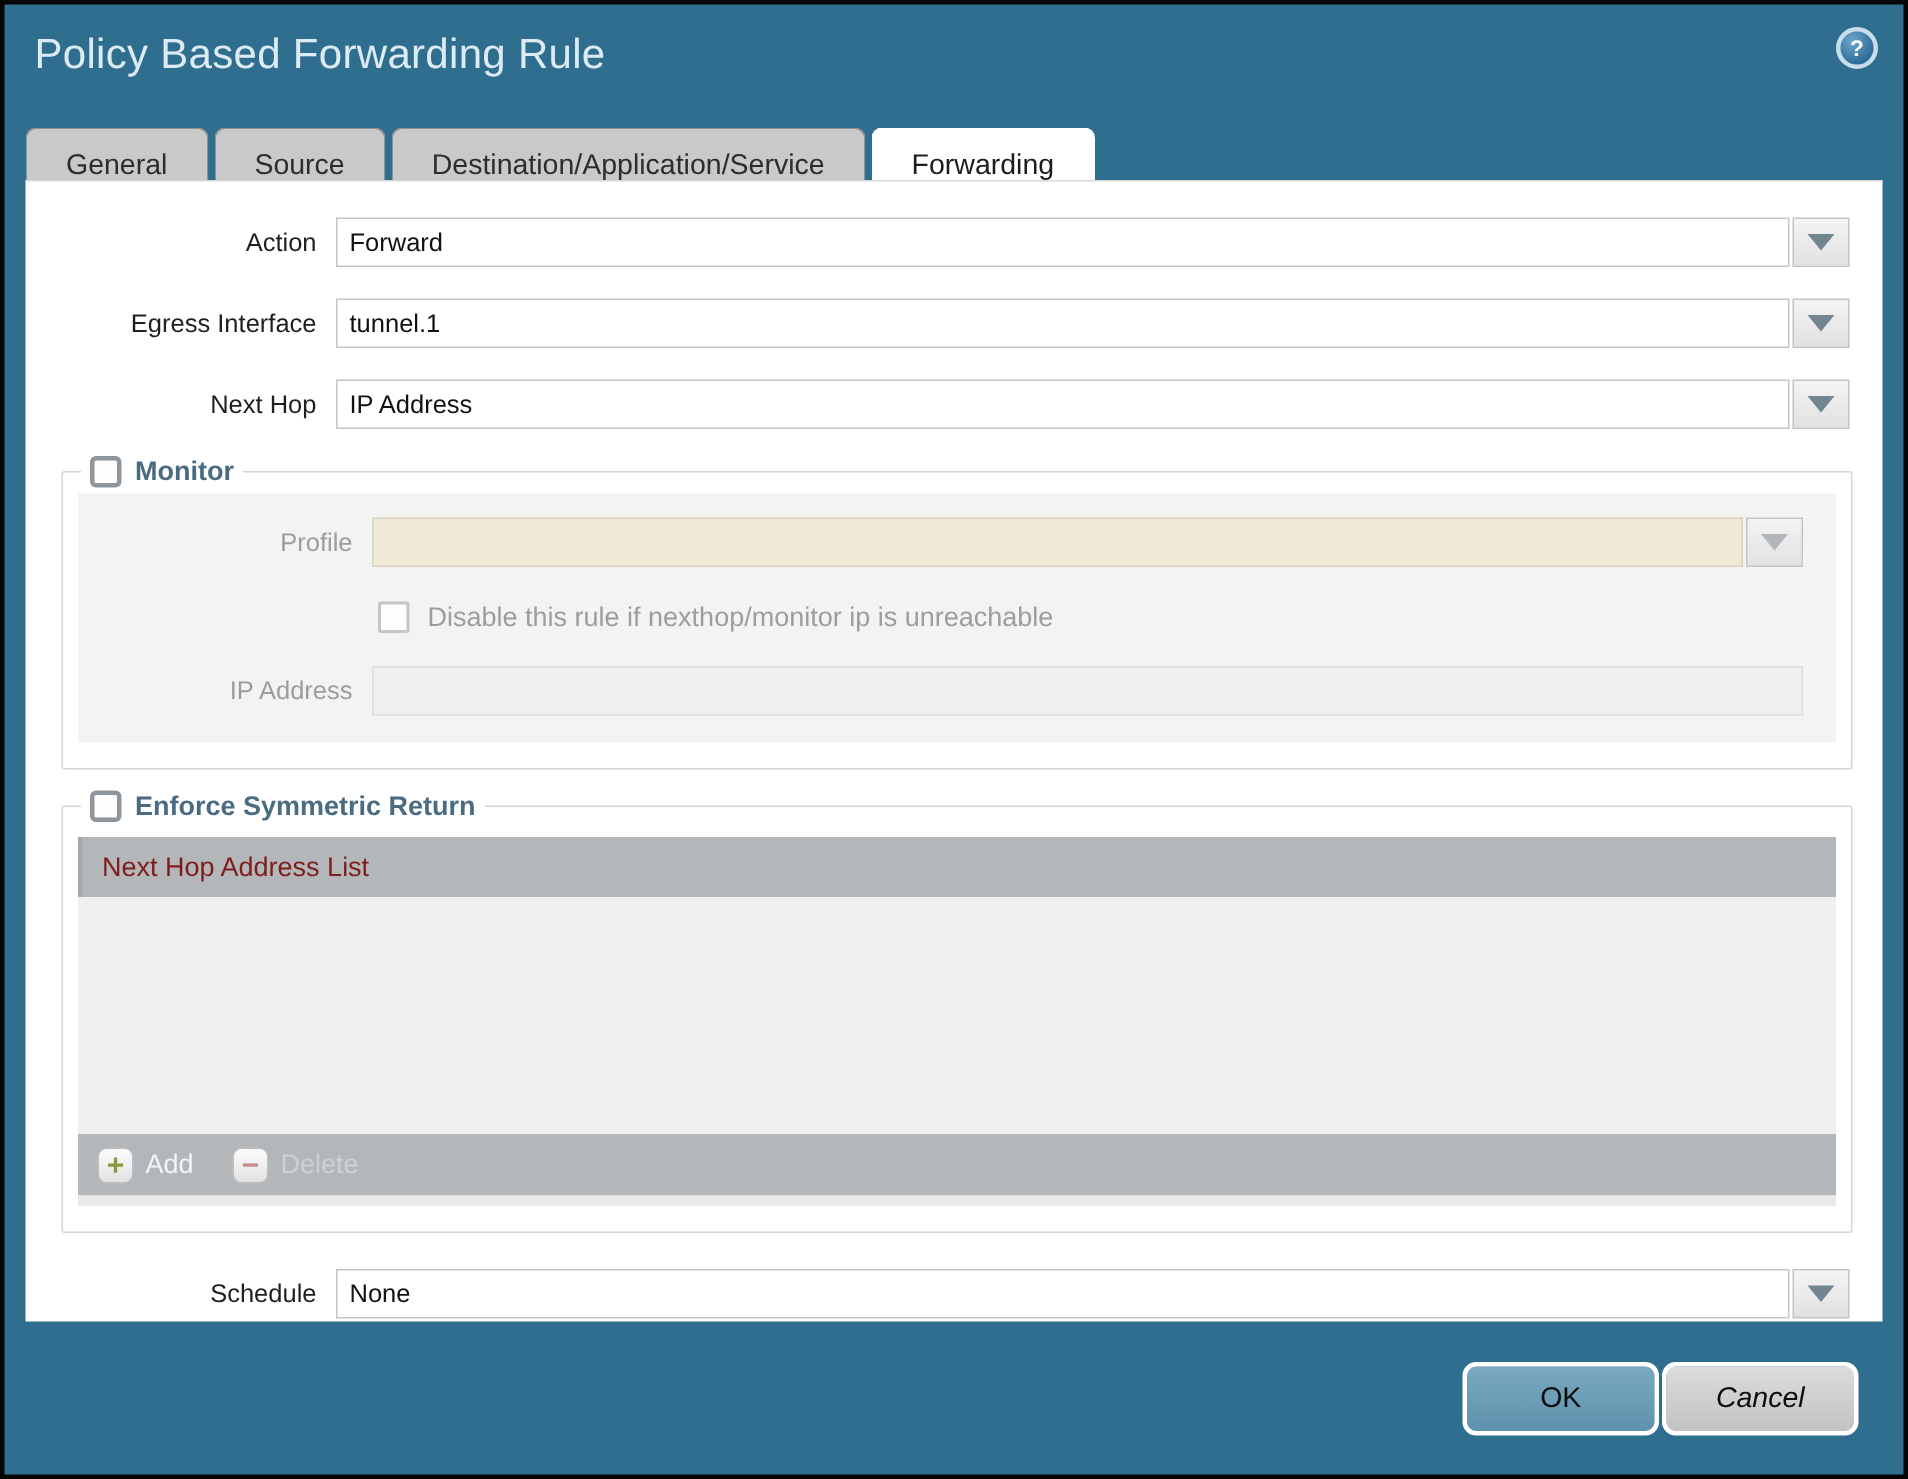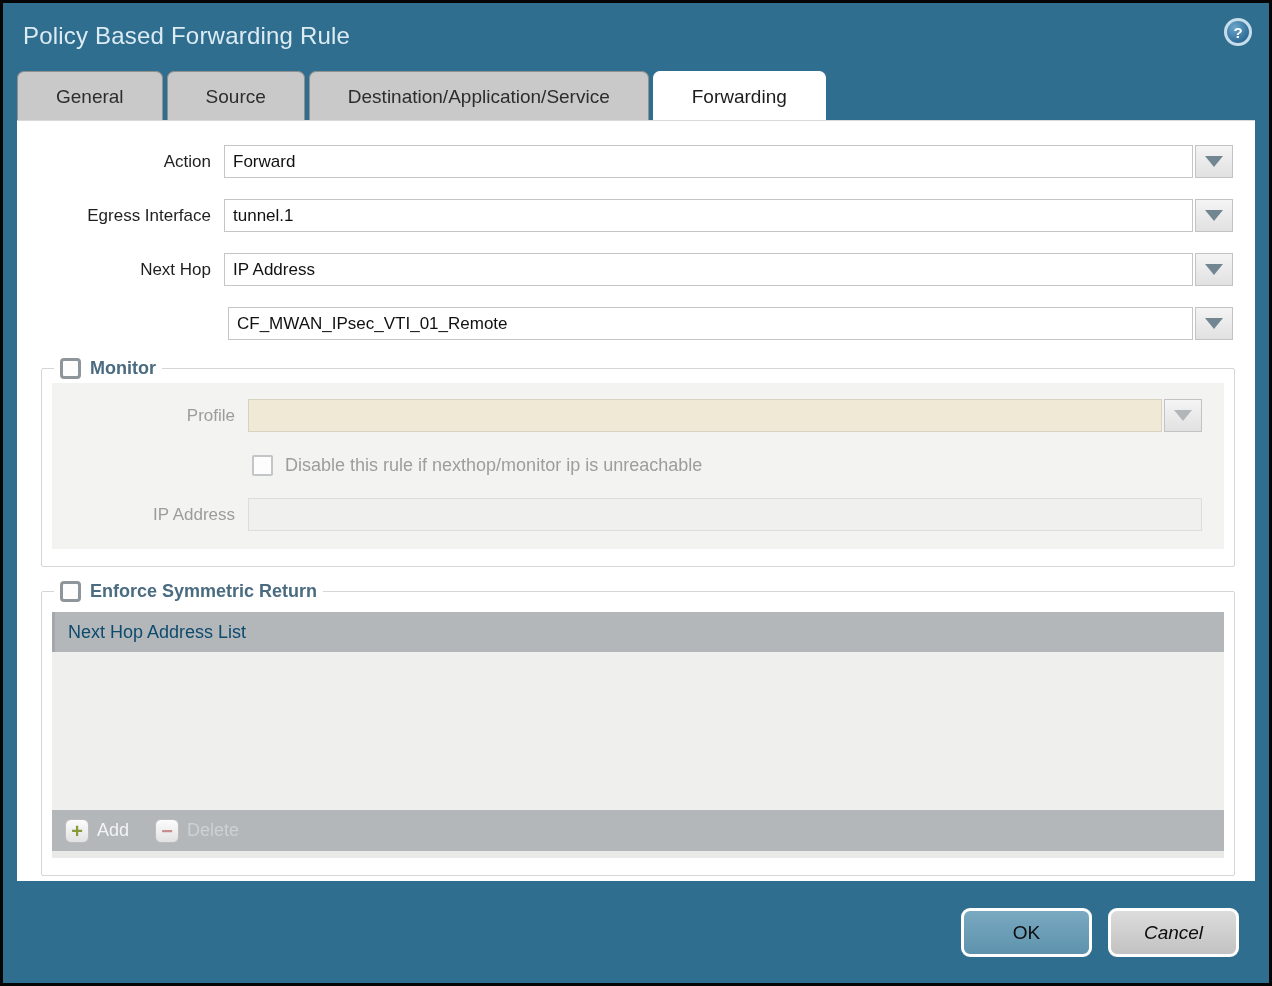--- a/index.html
+++ b/index.html
@@ -13,41 +13,41 @@
     border: 3px solid #050505;
     overflow: hidden;
   }
 
   
   .titlebar {
     position: absolute; top: 0; left: 0; right: 0; height: 65px;
     display: flex; align-items: center; padding: 0 20px;
   }
   .titlebar h1 {
-    margin: 0; font-size: 24px; font-weight: 400; color: #dcebf4;
+    margin: 0; font-size: 28px; font-weight: 400; color: #dcebf4;
     letter-spacing: 0.2px;
   }
   .help-btn {
     position: absolute; top: 15px; right: 17px;
     width: 28px; height: 28px; border-radius: 50%;
     background: radial-gradient(circle at 35% 30%, #6ba6cc, #2f6d99 70%);
     border: 3px solid #c7dde9;
     color: #ffffff; font-size: 15px; font-weight: bold;
     display: flex; align-items: center; justify-content: center;
     cursor: pointer;
   }
 
   
   .tabs {
     position: absolute; top: 68px; left: 14px; right: 14px; height: 49px;
     display: flex; gap: 4px; align-items: flex-end;
   }
   .tab {
-    height: 49px; line-height: 49px; text-align: center;
-    padding: 0 38px;
+    height: 35px; line-height: 49px; text-align: center;
+    padding: 0 26px;
     background: #c9c9c9;
     border: 1px solid #909090; border-bottom: none;
     border-radius: 7px 7px 0 0;
     font-size: 19px; color: #2d2d2d;
     cursor: pointer; white-space: nowrap;
   }
   .tab.active {
     background: #ffffff; color: #1c1c1c; border-color: #ffffff;
     position: relative; z-index: 3;
   }
@@ -113,21 +113,21 @@
   .fld.combo-disabled { background: #f0e9d6; border-color: #d8d2c2; }
   .fld.input-disabled { background: #f0f0ef; border-color: #dddddd; }
   .chk-row { display: flex; align-items: center; gap: 12px; margin: 16px 0 16px 188px; height: 26px; }
   .chk-row .chk-lbl { font-size: 18px; color: #9d9d9d; }
 
   
   .tbl { margin-top: 6px; }
   .tbl-header {
     height: 40px; background: #b3b7ba; border-left: 3px solid #a3a8ac;
     display: flex; align-items: center; padding: 0 13px;
-    font-size: 18px; color: #0c4a6e;
+    font-size: 18px; color: #7f1d1d;
   }
   .tbl-body { height: 158px; background: #efefee; }
   .tbl-footer {
     height: 41px; background: #b3b7ba;
     display: flex; align-items: center; gap: 26px; padding: 0 13px;
   }
   .tbl-strip { height: 7px; background: #e9e9e8; }
   .mini-btn { display: flex; align-items: center; gap: 8px; cursor: pointer; }
   .mini-ico {
     width: 24px; height: 24px; border-radius: 6px;
@@ -138,21 +138,21 @@
   }
   .plus { color: #879b3c; }
   .minus { color: #c98a8a; }
   .mini-lbl { font-size: 18px; color: #f2f4f5; }
   .mini-btn.disabled .mini-lbl { color: #ccd1d4; }
   .mini-btn.disabled { cursor: default; }
 
   
   .footer-btns {
     position: absolute; right: 30px; bottom: 26px;
-    display: flex; gap: 16px; padding-left: 32px;
+    display: flex; gap: 2px; padding-left: 32px;
   }
   .btn {
     min-width: 131px; height: 49px; border-radius: 9px;
     border: 3px solid #ffffff;
     font-family: "Liberation Sans", sans-serif;
     font-size: 19px; color: #0d0d0d;
     display: flex; align-items: center; justify-content: center;
     cursor: pointer;
   }
   .btn-ok { background: linear-gradient(#7aa9c1, #5e92ac); }
@@ -200,29 +200,20 @@
     <div class="row">
       <div class="lbl">Next Hop</div>
       <div class="combo">
         <input class="fld" value="IP Address" style="">
         <div class="dd-btn">
           <span class="dd-arrow"></span>
         </div>
       </div>
     </div>
 
-    <div class="row">
-      <div class="lbl"></div>
-      <div class="combo indent">
-        <input class="fld" value="CF_MWAN_IPsec_VTI_01_Remote" style="">
-        <div class="dd-btn">
-          <span class="dd-arrow"></span>
-        </div>
-      </div>
-    </div>
 
     <fieldset class="group">
       <legend>
         <span class="checkbox"></span>
         <span>Monitor</span>
       </legend>
       <div class="panel">
         <div class="row">
           <div class="lbl">Profile</div>
           <div class="combo">

